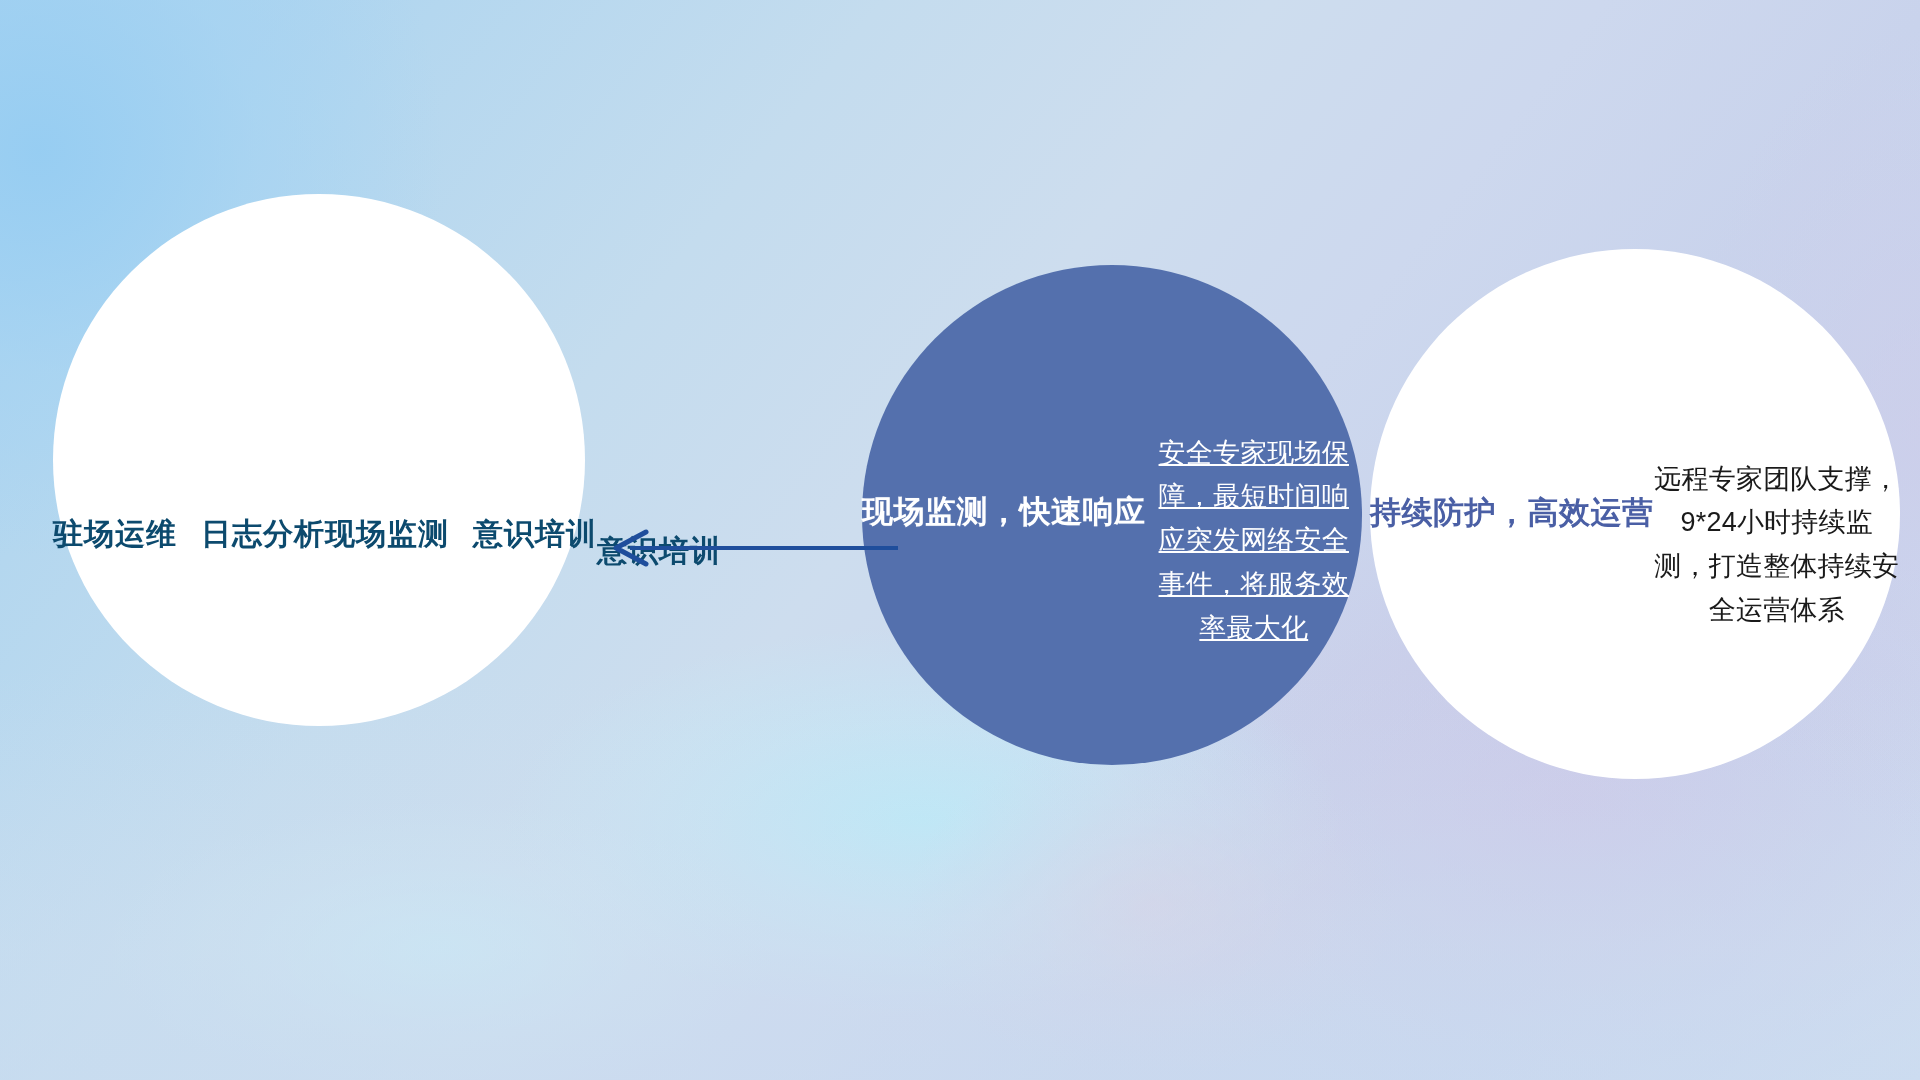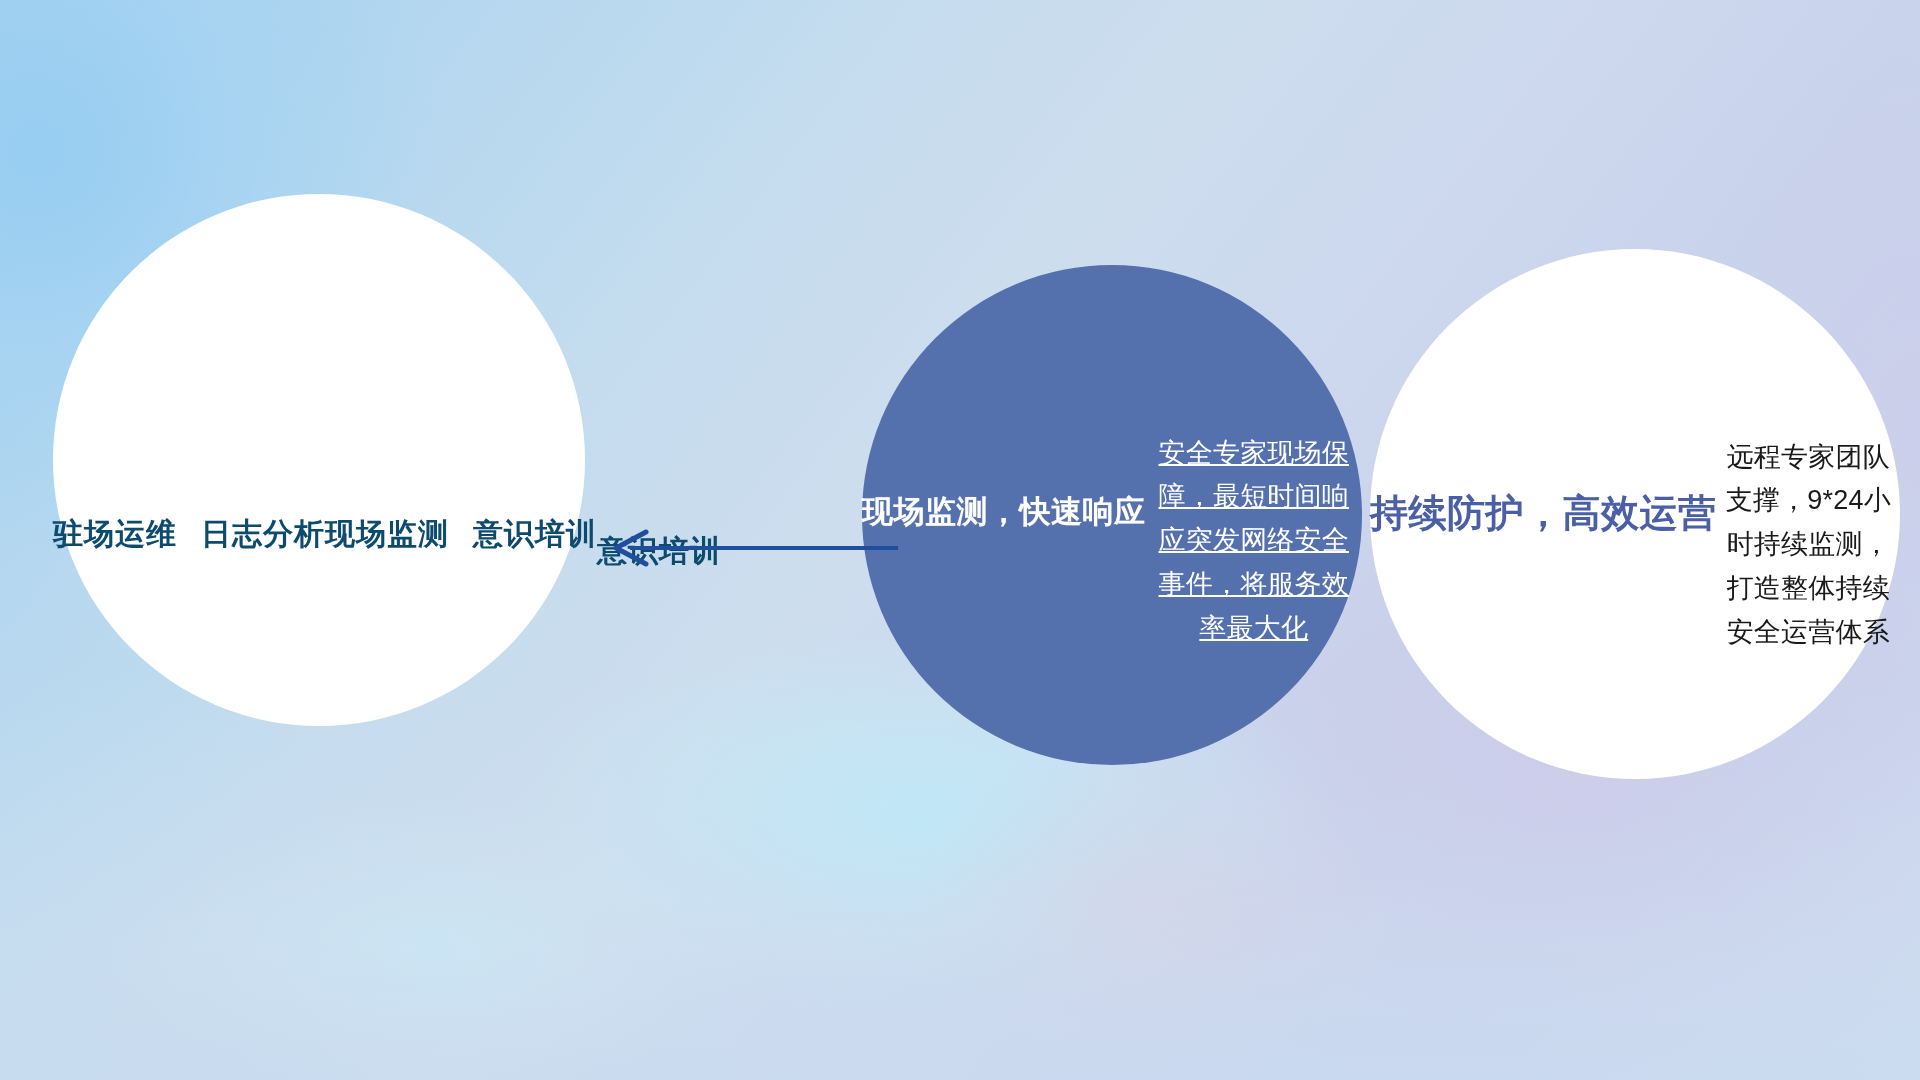--- a/index.html
+++ b/index.html
@@ -158,21 +158,21 @@
     left: 1370px;
     top: 249px;
     width: 530px;
     height: 530px;
     background: #ffffff;
     z-index: 4;
     justify-content: flex-start;
     padding-top: 62px;
   }
   #circle-right .c-title {
-    font-size: 38px;
+    font-size: 31px;
     font-weight: 700;
     color: #4a5fa5;
     letter-spacing: 0.5px;
     white-space: nowrap;
     margin-bottom: 64px;
   }
   #circle-right .c-body {
     font-size: 27px;
     font-weight: 400;
     color: #1a1a1a;

